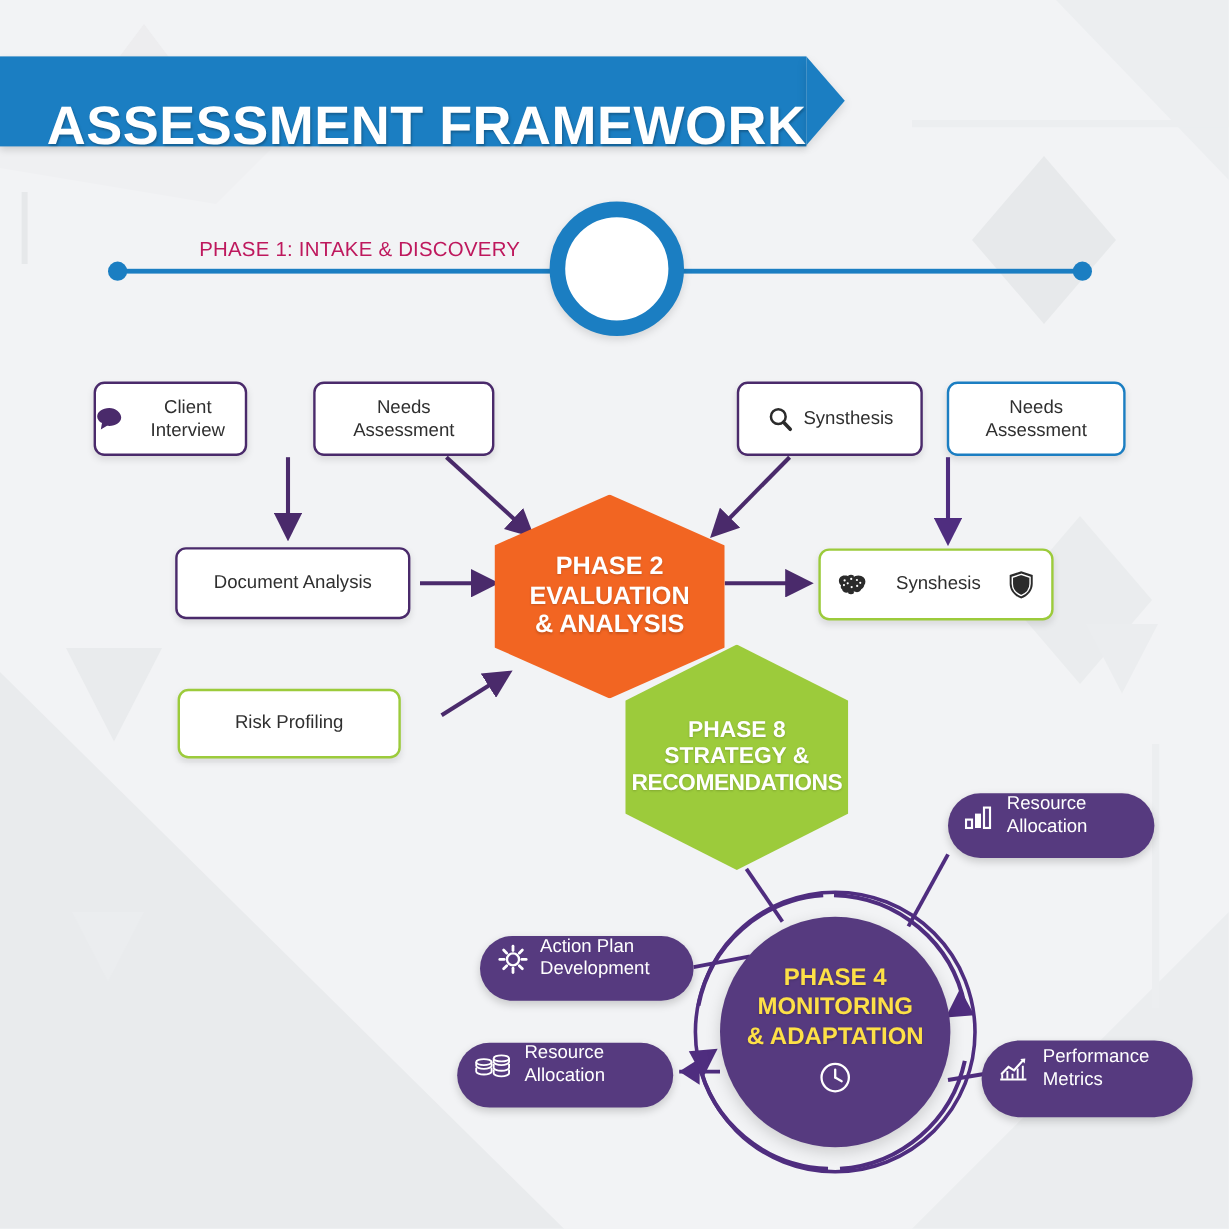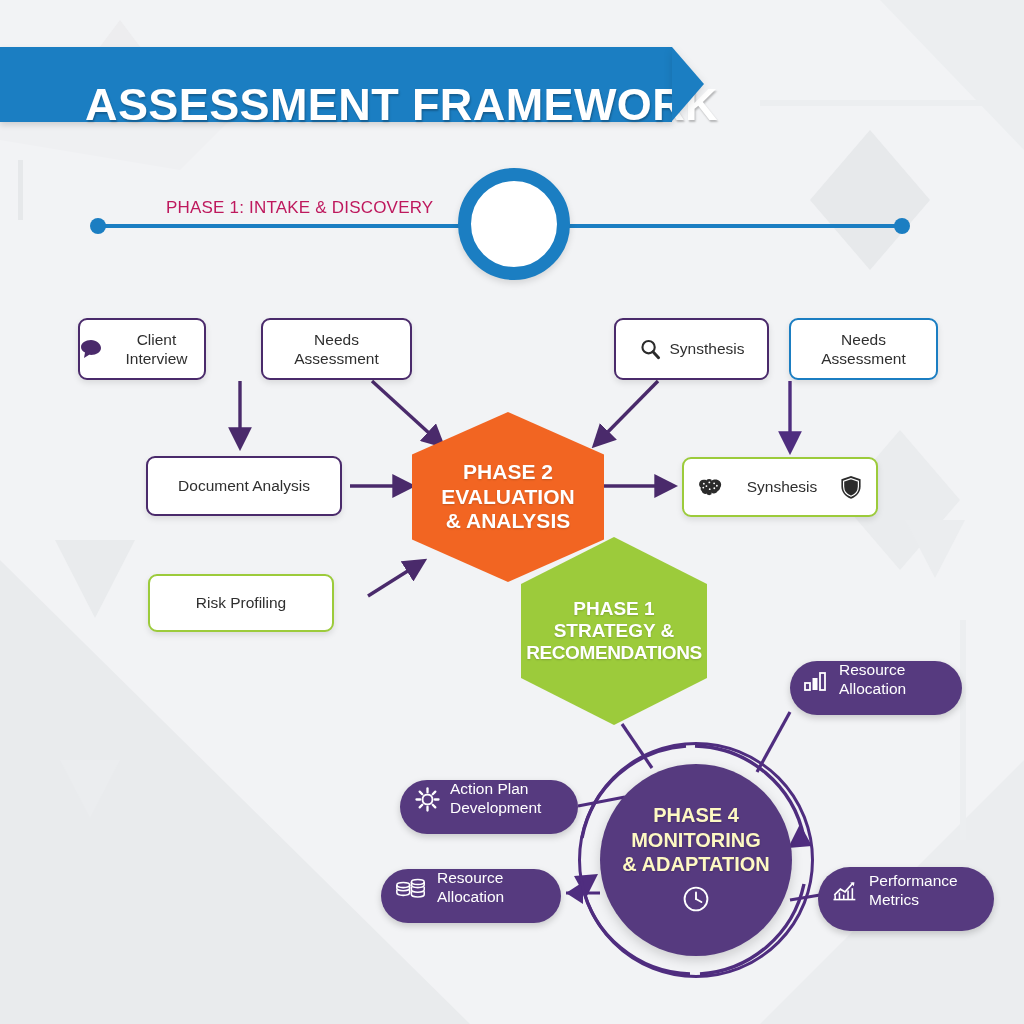--- a/index.html
+++ b/index.html
@@ -25,21 +25,21 @@
   .ribbon-tip {
     position:absolute; left:672px; top:47px; width:0; height:0;
     border-top:37.5px solid transparent;
     border-bottom:37.5px solid transparent;
     border-left:32px solid #1b7ec2;
     z-index:6;
     filter:drop-shadow(0 3px 4px rgba(0,0,0,.12));
   }
   .ribbon-title {
     color:#ffffff; font-size:45px; font-weight:bold; letter-spacing:.4px;
-    padding-left:85px; white-space:nowrap;
+    padding-left:39px; white-space:nowrap;
     text-shadow:1px 2px 2px rgba(0,0,0,.25);
     font-family:"Liberation Sans", sans-serif;
     margin-top:40px;
   }
 
   
   .tl-line {
     position:absolute; left:96px; top:224px; width:808px; height:4px;
     background:#1b7ec2; z-index:2;
   }
@@ -92,21 +92,21 @@
     position:absolute; border-radius:50%; border:3.4px solid #4f2d7f;
     background:transparent; z-index:3;
   }
   .p4-core {
     position:absolute; border-radius:50%; background:#563a7f;
     display:flex; flex-direction:column; align-items:center;
     justify-content:center; z-index:5;
     box-shadow:0 4px 12px rgba(0,0,0,.16);
   }
   .p4-core .ptxt {
-    color:#fef9c3; font-weight:bold; font-size:20px; line-height:1.22;
+    color:#fde047; font-weight:bold; font-size:20px; line-height:1.22;
     text-align:center; text-shadow:0 1px 2px rgba(0,0,0,.2);
   }
 
   
   .pill {
     position:absolute; background:#563a7f; border-radius:34px;
     display:flex; align-items:center; z-index:6;
     box-shadow:0 3px 7px rgba(0,0,0,.18);
     padding:0 16px 16px 14px; gap:9px;
   }
@@ -249,21 +249,21 @@
   <div class="hex hex-orange" style="left:412px; top:412px; width:192px; height:170px; z-index:5;">
     <div class="htxt" style="font-size:21px;">
       <div>PHASE 2</div>
       <div>EVALUATION</div>
       <div>&amp; ANALYSIS</div>
     </div>
   </div>
 
   <div class="hex hex-green" style="left:521px; top:537px; width:186px; height:188px; z-index:6;">
     <div class="htxt" style="font-size:19px;">
-      <div>PHASE 1</div>
+      <div>PHASE 8</div>
       <div>STRATEGY &amp;</div>
       <div style="letter-spacing:-.4px;">RECOMENDATIONS</div>
     </div>
   </div>
 
   <svg class="overlay" viewBox="0 0 1024 1024" style="z-index:3;">
 
     <path d="M 695,746 A 114,114 0 0 1 804,838" fill="none" stroke="#4f2d7f" stroke-width="3.4"></path>
     <polygon points="800,824 812,846 788,848" fill="#4f2d7f"></polygon>
     <path d="M 690,974 A 114,114 0 0 1 582,884" fill="none" stroke="#4f2d7f" stroke-width="3.4"></path>

